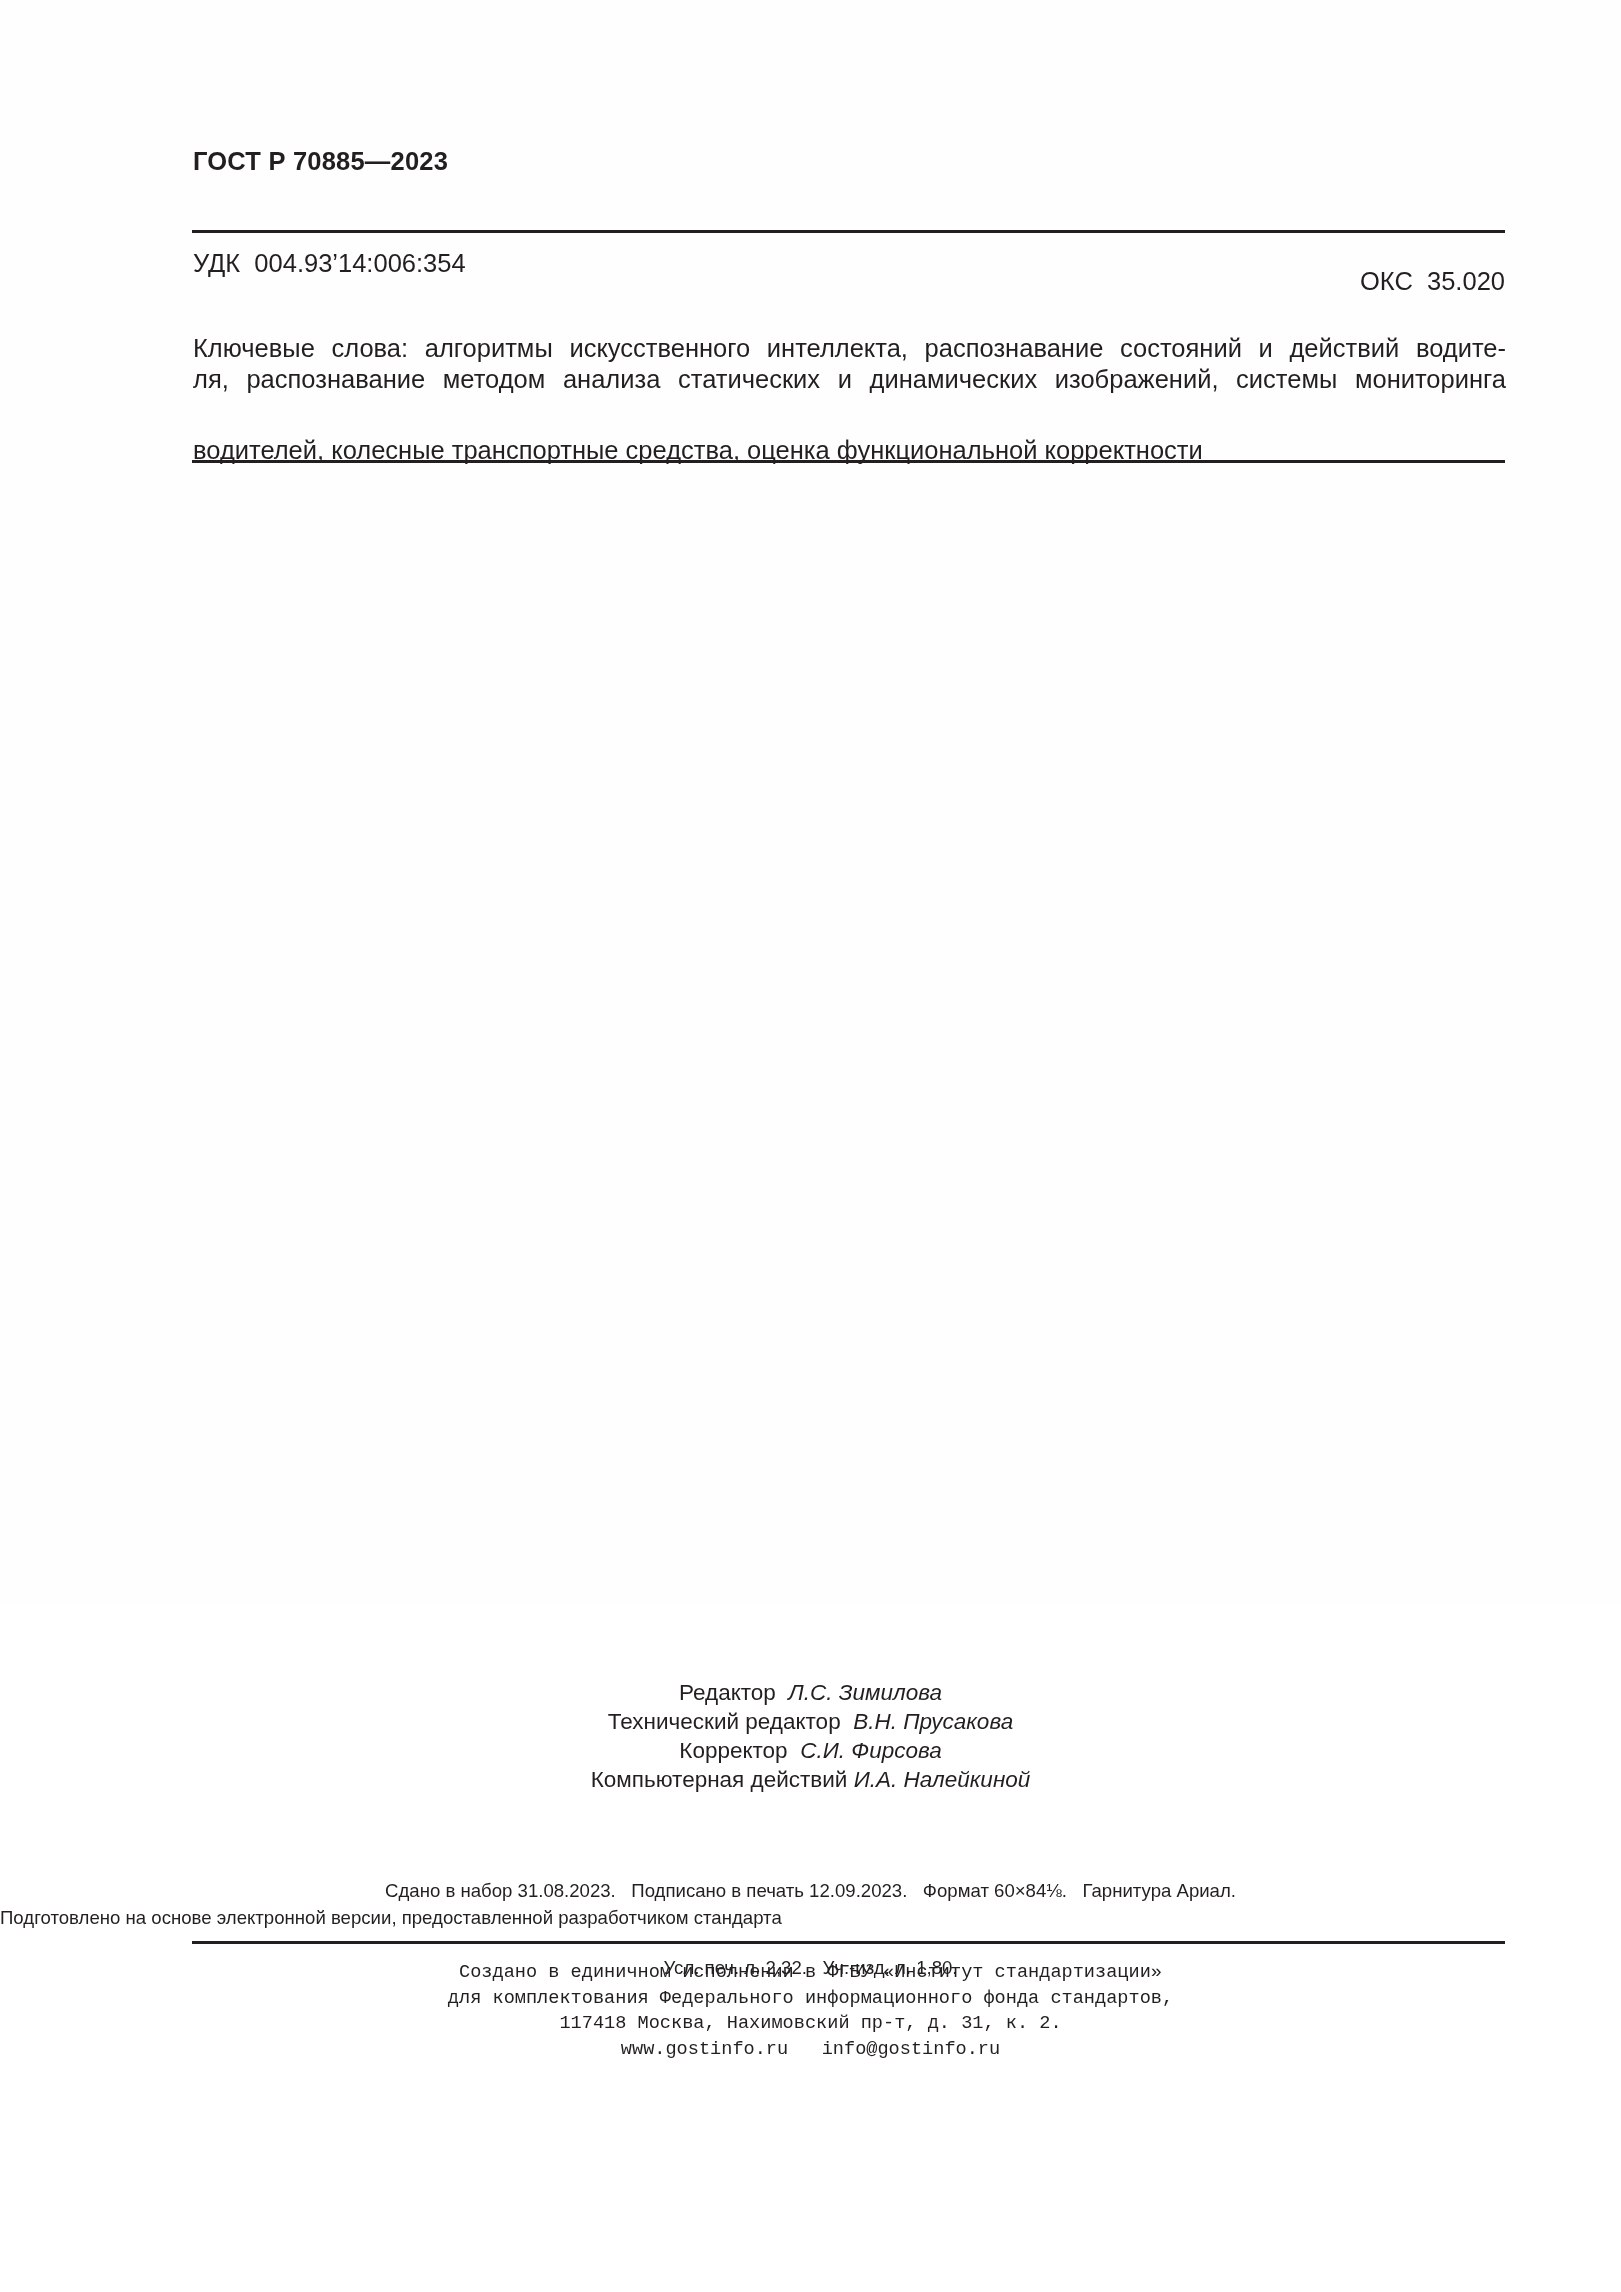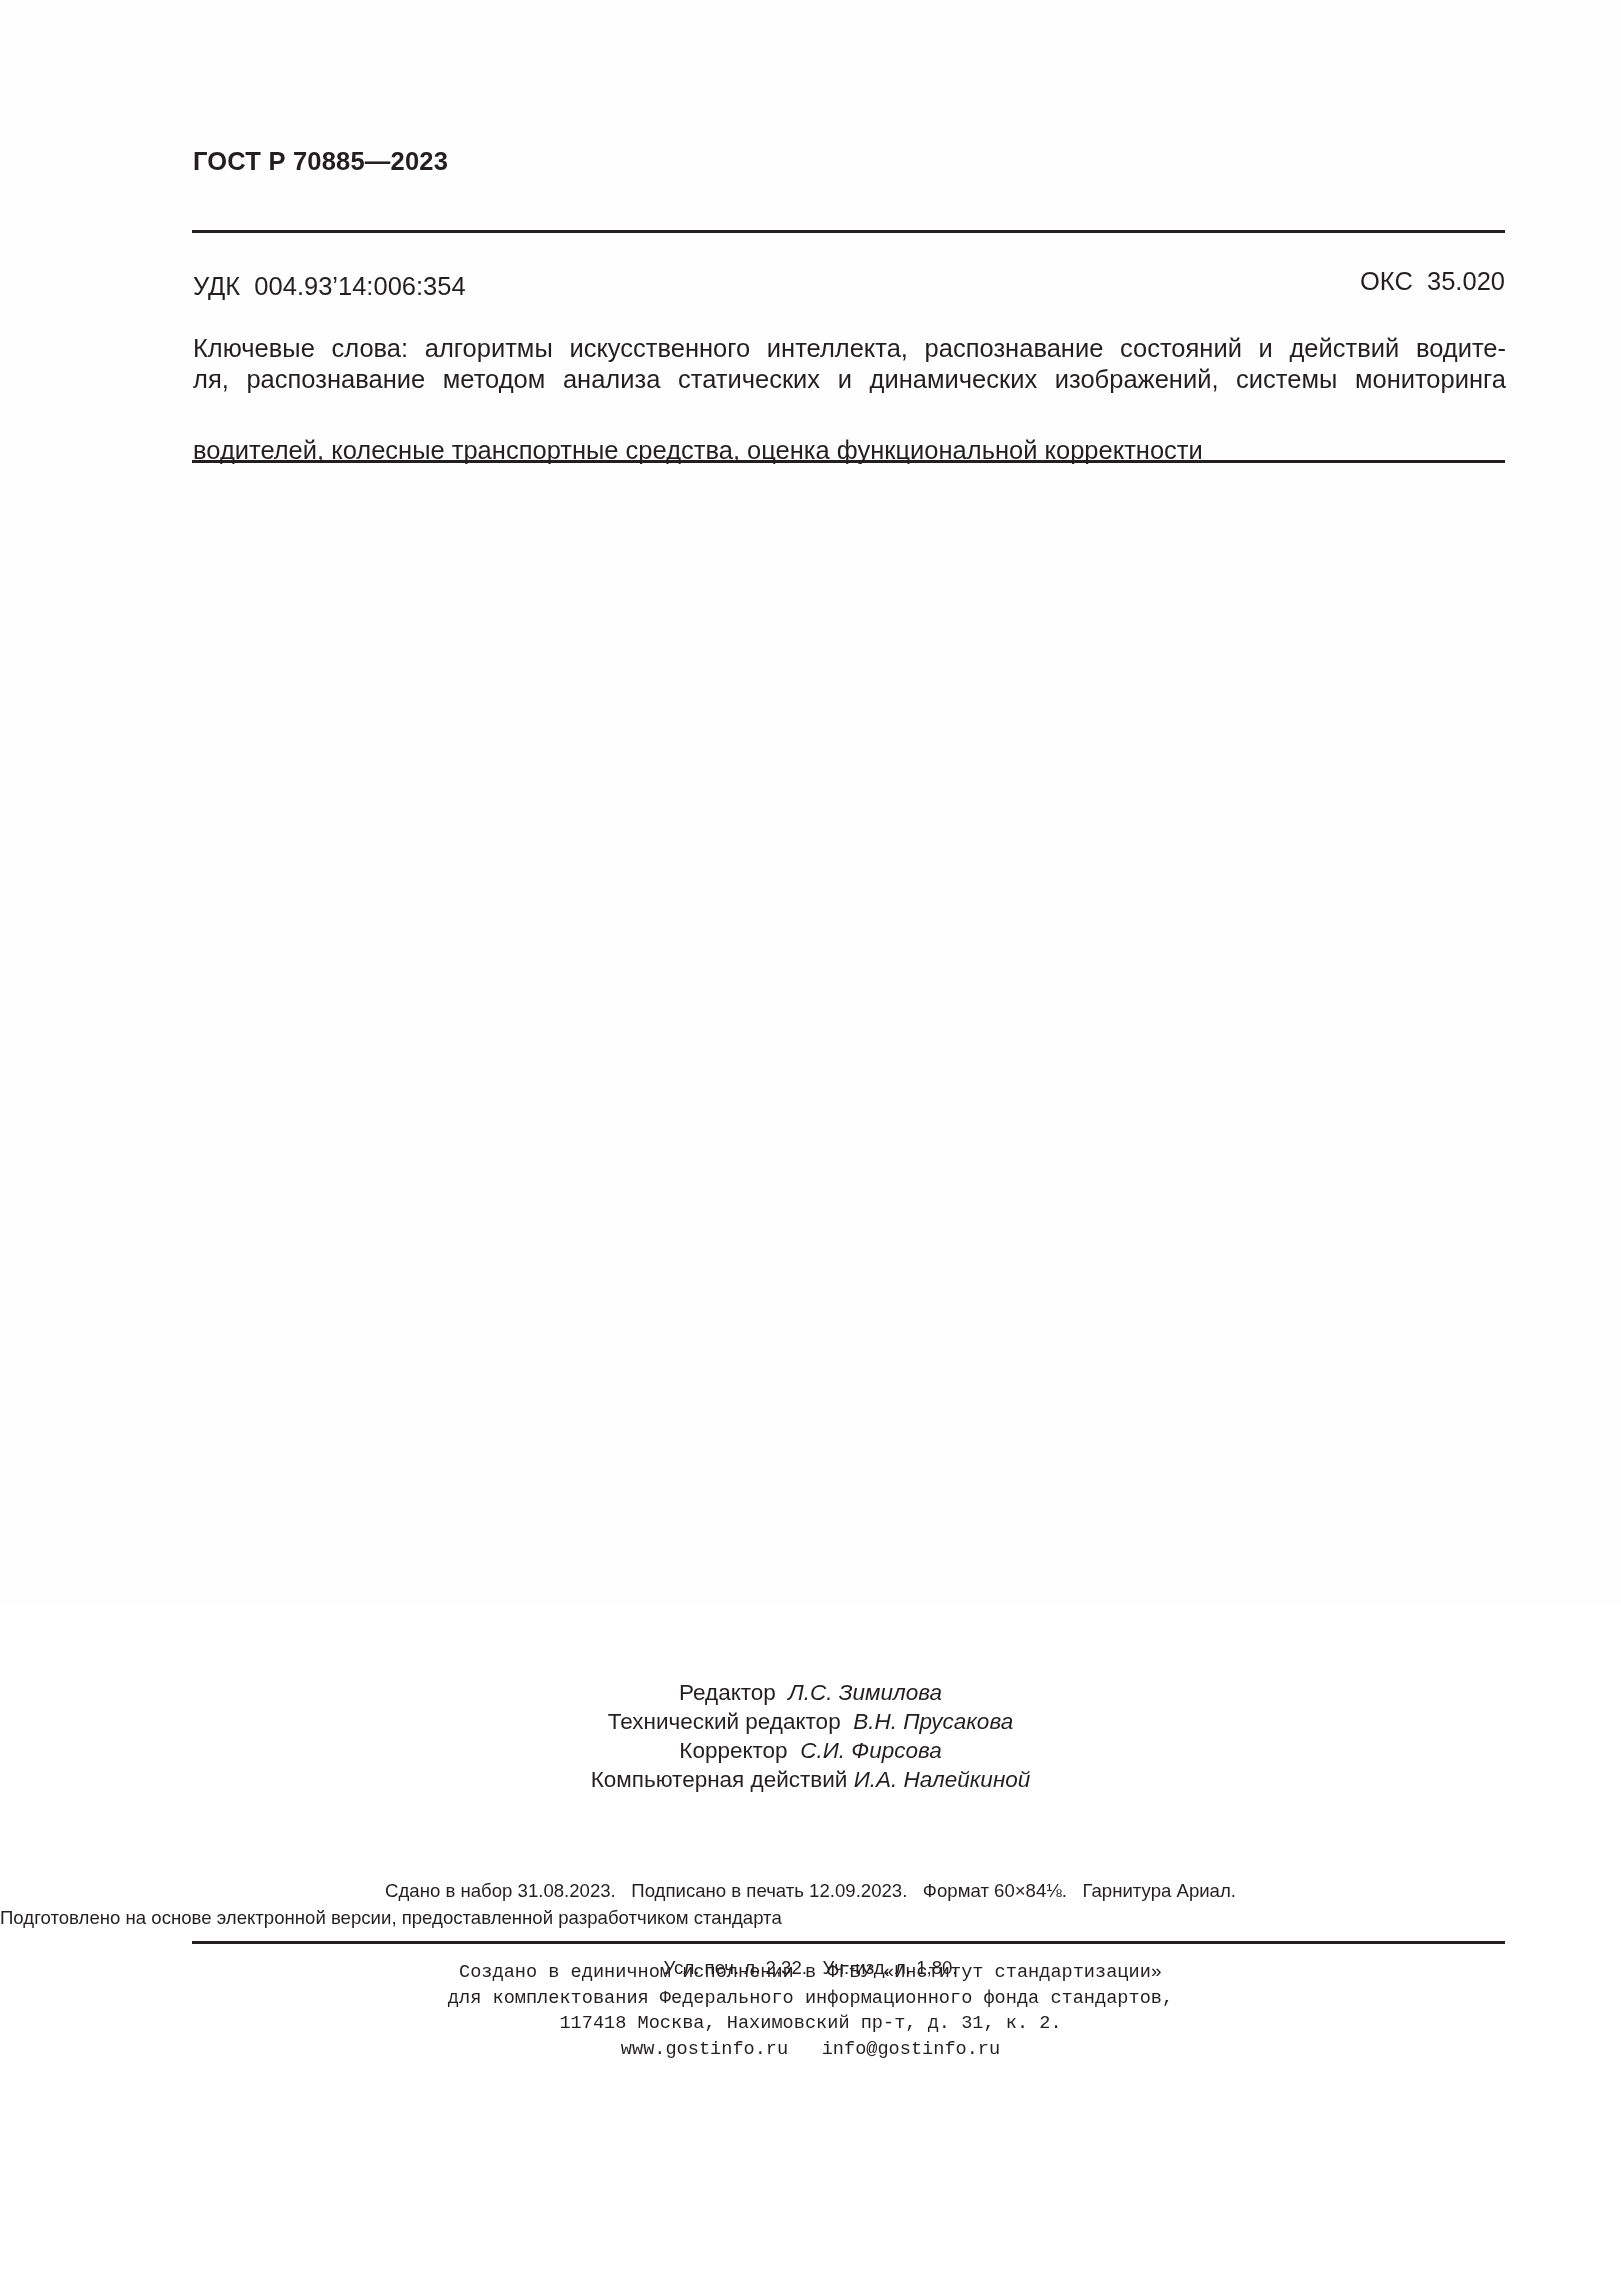--- a/index.html
+++ b/index.html
@@ -35,21 +35,21 @@
       width: 1313px;
       background: #231f20;
     }
     .rule-top { top: 230px; height: 2.9px; }
     .rule-mid { top: 460px; height: 2.9px; }
     .rule-bottom { top: 1941px; height: 2.9px; }
 
     .udk {
       position: absolute;
       left: 193px;
-      top: 272px;
+      top: 249px;
       font-size: 25.5px;
       white-space: pre;
     }
     .oks {
       position: absolute;
       right: 116px;
       top: 267px;
       font-size: 25.5px;
       white-space: pre;
     }

